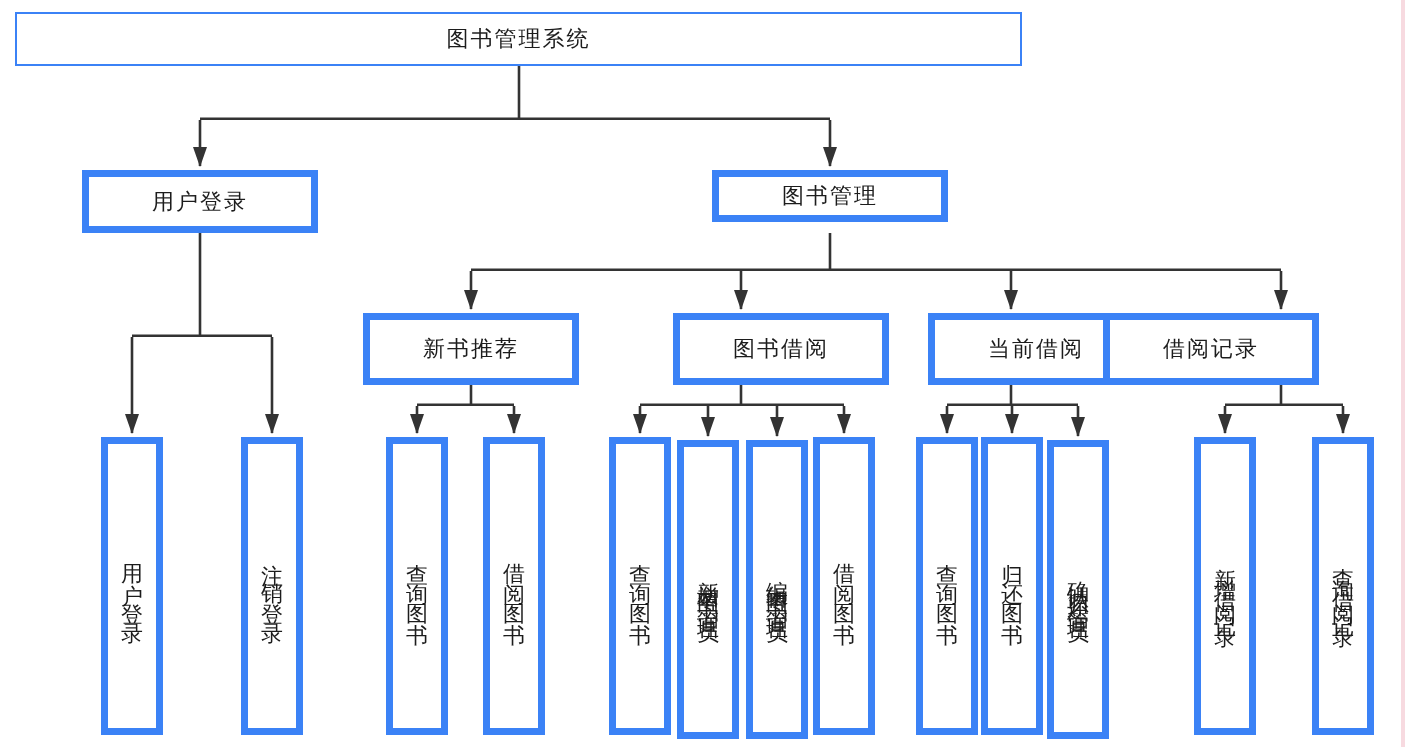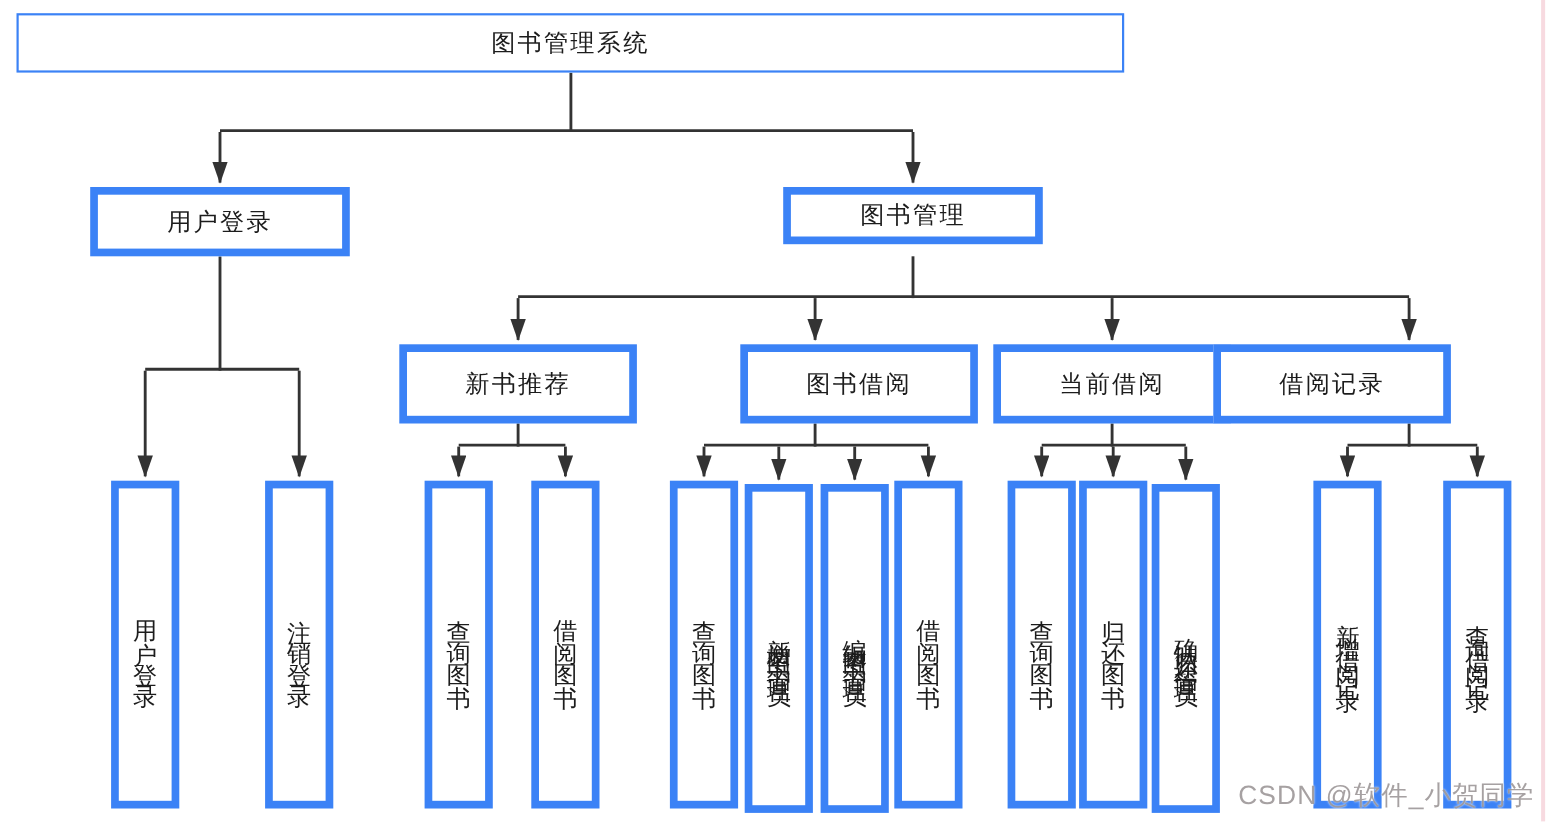--- a/index.html
+++ b/index.html
@@ -14,21 +14,21 @@
     display:flex;align-items:center;justify-content:center;
     font-size:22px;font-weight:500;letter-spacing:2px;
     white-space:nowrap;
   }
   .n-root{left:15px;top:12px;width:1007px;height:54px;border-width:2px;}
   .n-user-login{left:82px;top:170px;width:236px;height:63px;}
   .n-book-mgmt{left:712px;top:170px;width:236px;height:52px;}
   .lv3{top:313px;width:216px;height:72px;}
   .n-new-book-rec{left:363px;}
   .n-book-borrow{left:633px;margin-left:40px;}
-  .n-current-borrow{left:903px;}
+  .n-current-borrow{left:928px;}
   .n-borrow-records{left:1103px;text-align:center;}
   .vnode{width:62px;top:437px;height:298px;}
   .vnode span{
     writing-mode:vertical-rl;text-orientation:mixed;
     display:block;line-height:1;
   }
   .vtall{top:440px;height:299px;}
   .sp-wide span{letter-spacing:20px;}
   .sp-mid  span{letter-spacing:12px;}
   .sp-tight span{letter-spacing:6px;}
@@ -164,15 +164,14 @@
     <span>确认归还（管理员）</span>
   </div>
 
   <div class="node vnode sp-mid x12">
     <span>新增借阅记录</span>
   </div>
   <div class="node vnode sp-mid x13">
     <span>查询借阅记录</span>
   </div>
 
-  <div id="watermark">CSDN @软件_小贺同学</div>
   <div id="edge-strip"></div>
 </div>
 
 </body></html>

